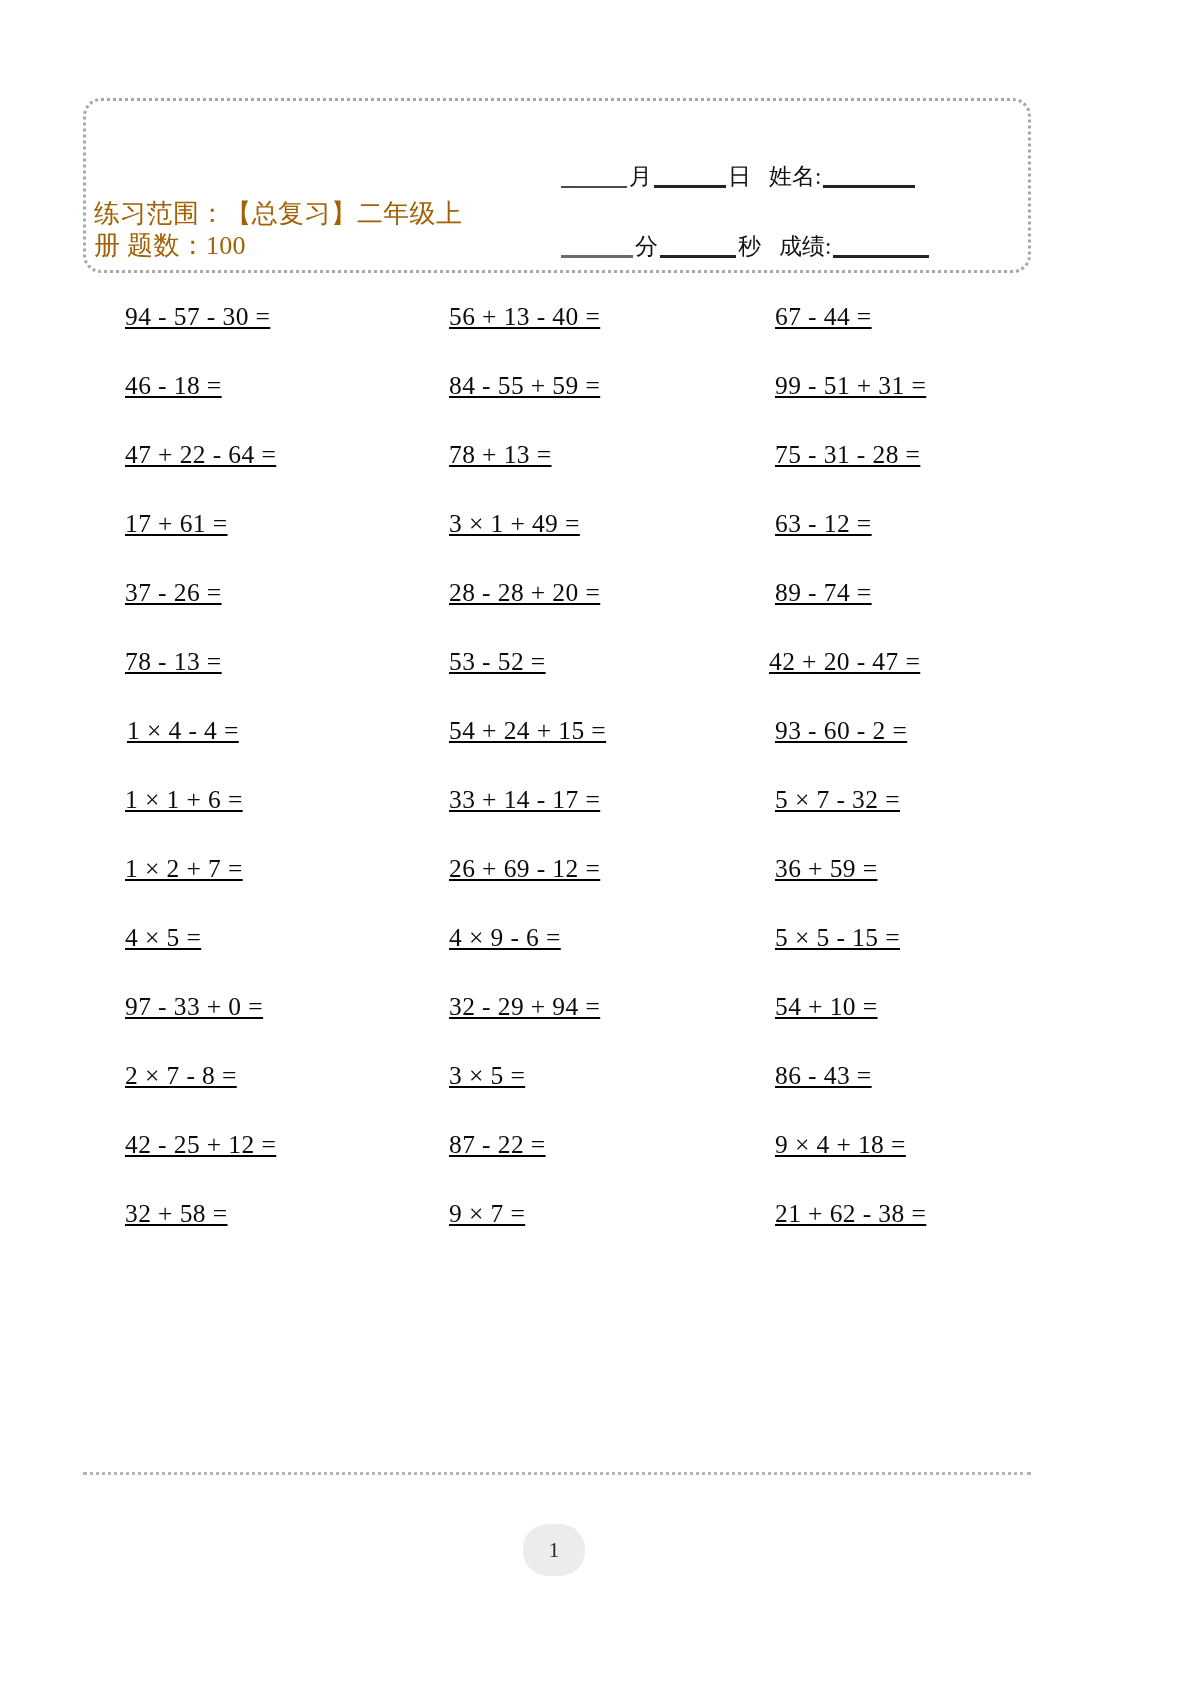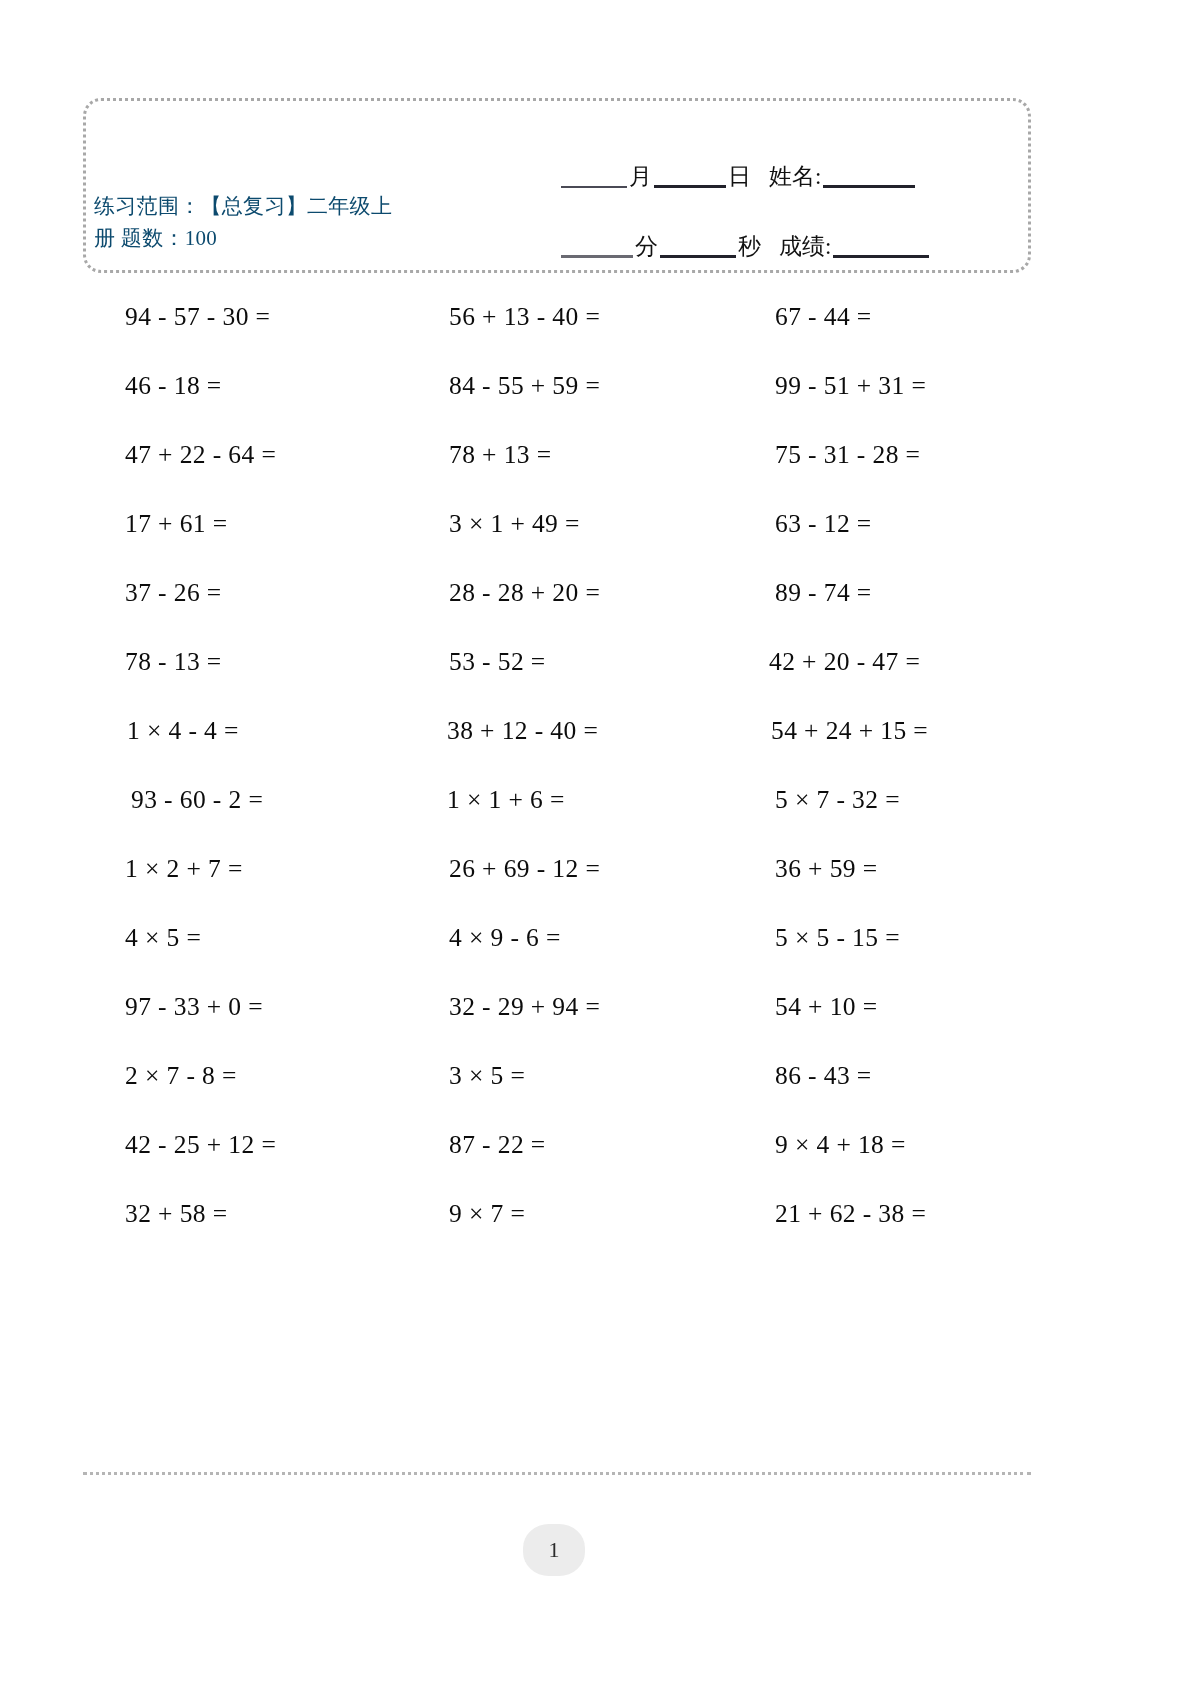--- a/index.html
+++ b/index.html
@@ -31,26 +31,26 @@
     width: 948px;
     height: 175px;
     border: 3px dotted #a8a8a8;
     border-radius: 18px;
     box-sizing: border-box;
   }
 
   .meta-block {
     position: absolute;
     left: 94px;
-    top: 190px;
+    top: 198px;
     width: 360px;
     font-family: "Liberation Serif", "DejaVu Serif", serif;
-    font-size: 21px;
+    font-size: 26px;
     line-height: 32px;
-    color: #0c4a6e;
+    color: #a16207;
     letter-spacing: 0.3px;
   }
   .meta-line { white-space: nowrap; }
 
   
   .fields {
     position: absolute;
     left: 560px;
     top: 140px;
     width: 450px;
@@ -90,20 +90,21 @@
   .problems {
     position: absolute;
     left: 83px;
     top: 282px;
     width: 948px;
     height: 1105px;
     display: grid;
     grid-template-columns: repeat(3, 1fr);
     grid-auto-rows: 69px;
     column-gap: 18px;
+    text-decoration: underline;
   }
   .cell {
     display: flex;
     align-items: center;
     font-size: 25.5px;
     letter-spacing: 0.4px;
     color: #0c0c0c;
     padding-left: 42px;
     box-sizing: border-box;
     white-space: nowrap;
@@ -180,24 +181,24 @@
       <div class="cell">17 + 61 =</div>
       <div class="cell col2">3 × 1 + 49 =</div>
       <div class="cell col3">63 - 12 =</div>
       <div class="cell">37 - 26 =</div>
       <div class="cell col2">28 - 28 + 20 =</div>
       <div class="cell col3">89 - 74 =</div>
       <div class="cell">78 - 13 =</div>
       <div class="cell col2">53 - 52 =</div>
       <div class="cell">42 + 20 - 47 =</div>
       <div class="cell col2">1 × 4 - 4 =</div>
-      <div class="cell">38 + 12 - 40 =</div>
       <div class="cell col2">54 + 24 + 15 =</div>
       <div class="cell col3">93 - 60 - 2 =</div>
       <div class="cell">1 × 1 + 6 =</div>
+      <div class="cell col2">33 + 14 - 17 =</div>
       <div class="cell col3">5 × 7 - 32 =</div>
       <div class="cell">1 × 2 + 7 =</div>
       <div class="cell col2">26 + 69 - 12 =</div>
       <div class="cell col3">36 + 59 =</div>
       <div class="cell">4 × 5 =</div>
       <div class="cell col2">4 × 9 - 6 =</div>
       <div class="cell col3">5 × 5 - 15 =</div>
       <div class="cell">97 - 33 + 0 =</div>
       <div class="cell col2">32 - 29 + 94 =</div>
       <div class="cell col3">54 + 10 =</div>

